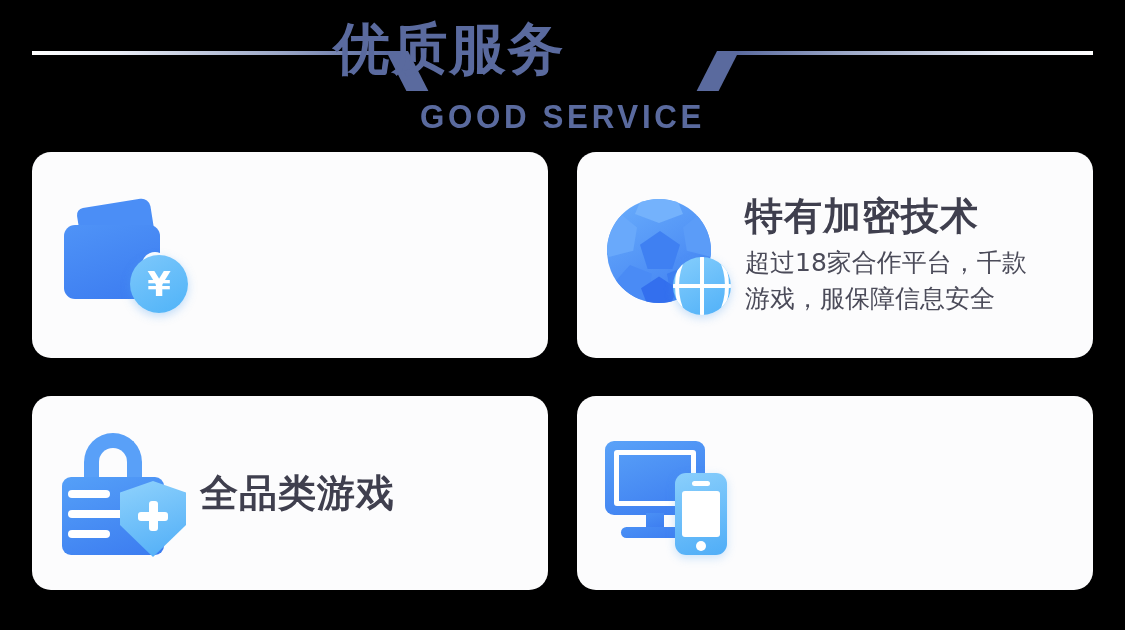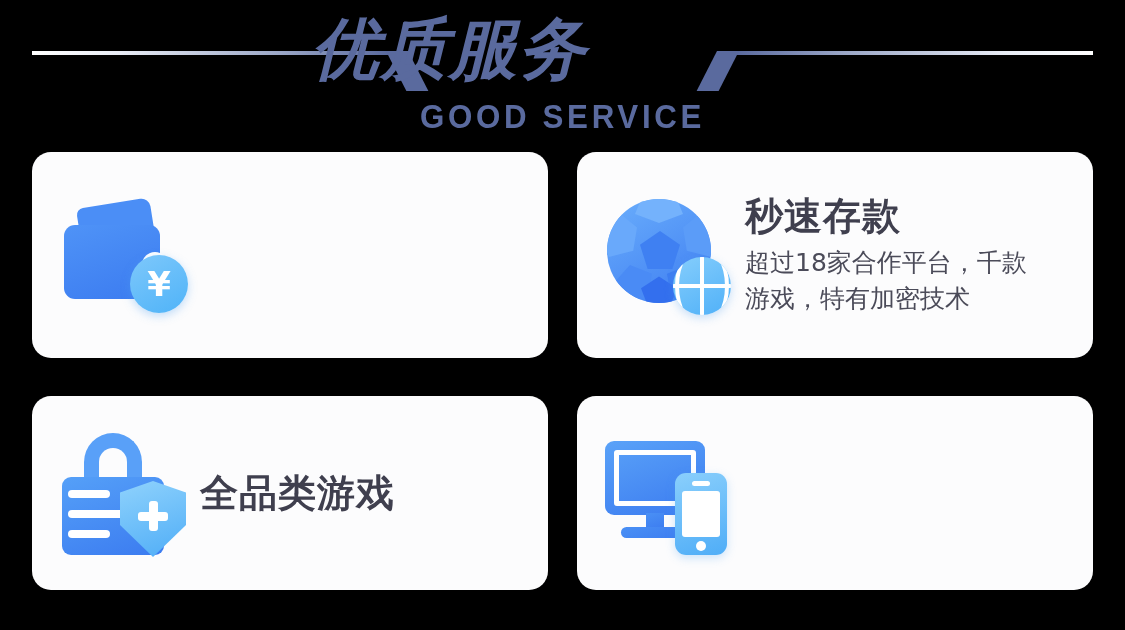--- a/index.html
+++ b/index.html
@@ -20,26 +20,25 @@
   .deco-line.right { right:32px; width:356px;
       background:linear-gradient(270deg,#ffffff 0%,#e8ecf5 25%,#9aa6c6 70%,#5a6a9e 100%); }
 
   .deco-slash { position:absolute; top:51px; width:22px; height:40px; background:#5a6a9e; }
   .deco-slash.left  { left:386px;  transform:skewX(27deg); transform-origin:top left; }
   .deco-slash.right { right:386px; transform:skewX(-27deg); transform-origin:top right; }
 
   .title-cn {
     position:absolute; left:0; top:6px; width:899px;
     text-align:center;
-    font-size:67px; font-weight:bold;
+    font-size:56px; font-weight:bold;
     color:#5a6a9e;
     letter-spacing:2px;
     line-height:86px;
     font-family:"DejaVu Sans","Liberation Sans",sans-serif;
-    font-style:italic;
   }
   .title-en {
     position:absolute; left:0; top:97px; width:1125px;
     text-align:center;
     font-size:34px; font-weight:bold;
     color:#5a6a9e;
     letter-spacing:4px;
     line-height:38px;
     transform:scaleX(0.92);
   }
@@ -257,23 +256,23 @@
           <div class="pan f"></div>
           <div class="pan g"></div>
         </div>
         <div class="ic-basket">
           <div class="ln v"></div>
           <div class="ln h"></div>
           <div class="ln c1"></div>
         </div>
       </div>
       <div class="card-text">
-        <div class="card-title">秒速存款</div>
+        <div class="card-title">特有加密技术</div>
         <div class="card-sub" style="white-space:pre-line;">超过18家合作平台，千款
-游戏，特有加密技术</div>
+游戏，服保障信息安全</div>
       </div>
     </div>
 
     <div class="card">
       <div class="card-icon">
         <div class="ic-shackle"></div>
         <div class="ic-lockbody">
           <div class="bar b1"></div>
           <div class="bar b2"></div>
           <div class="bar b3"></div>

